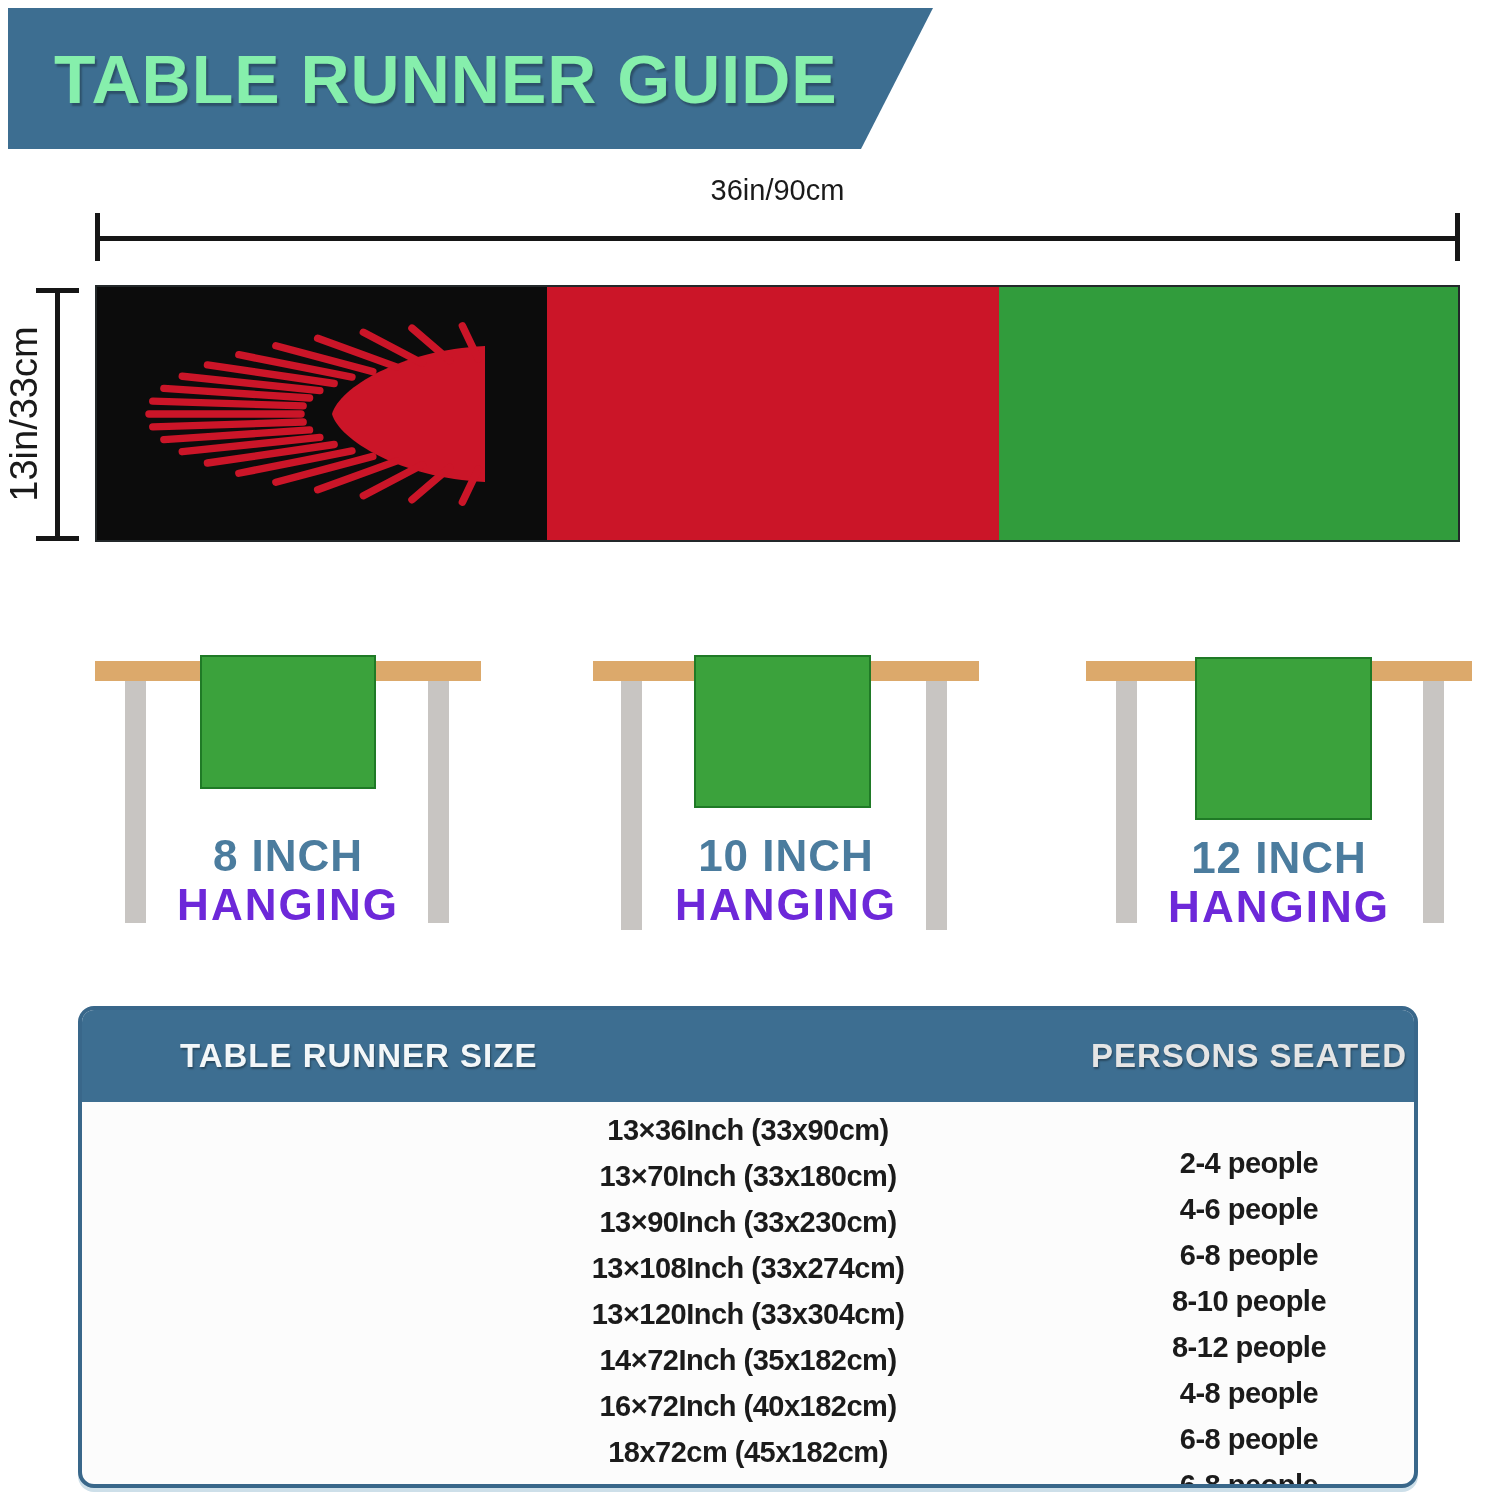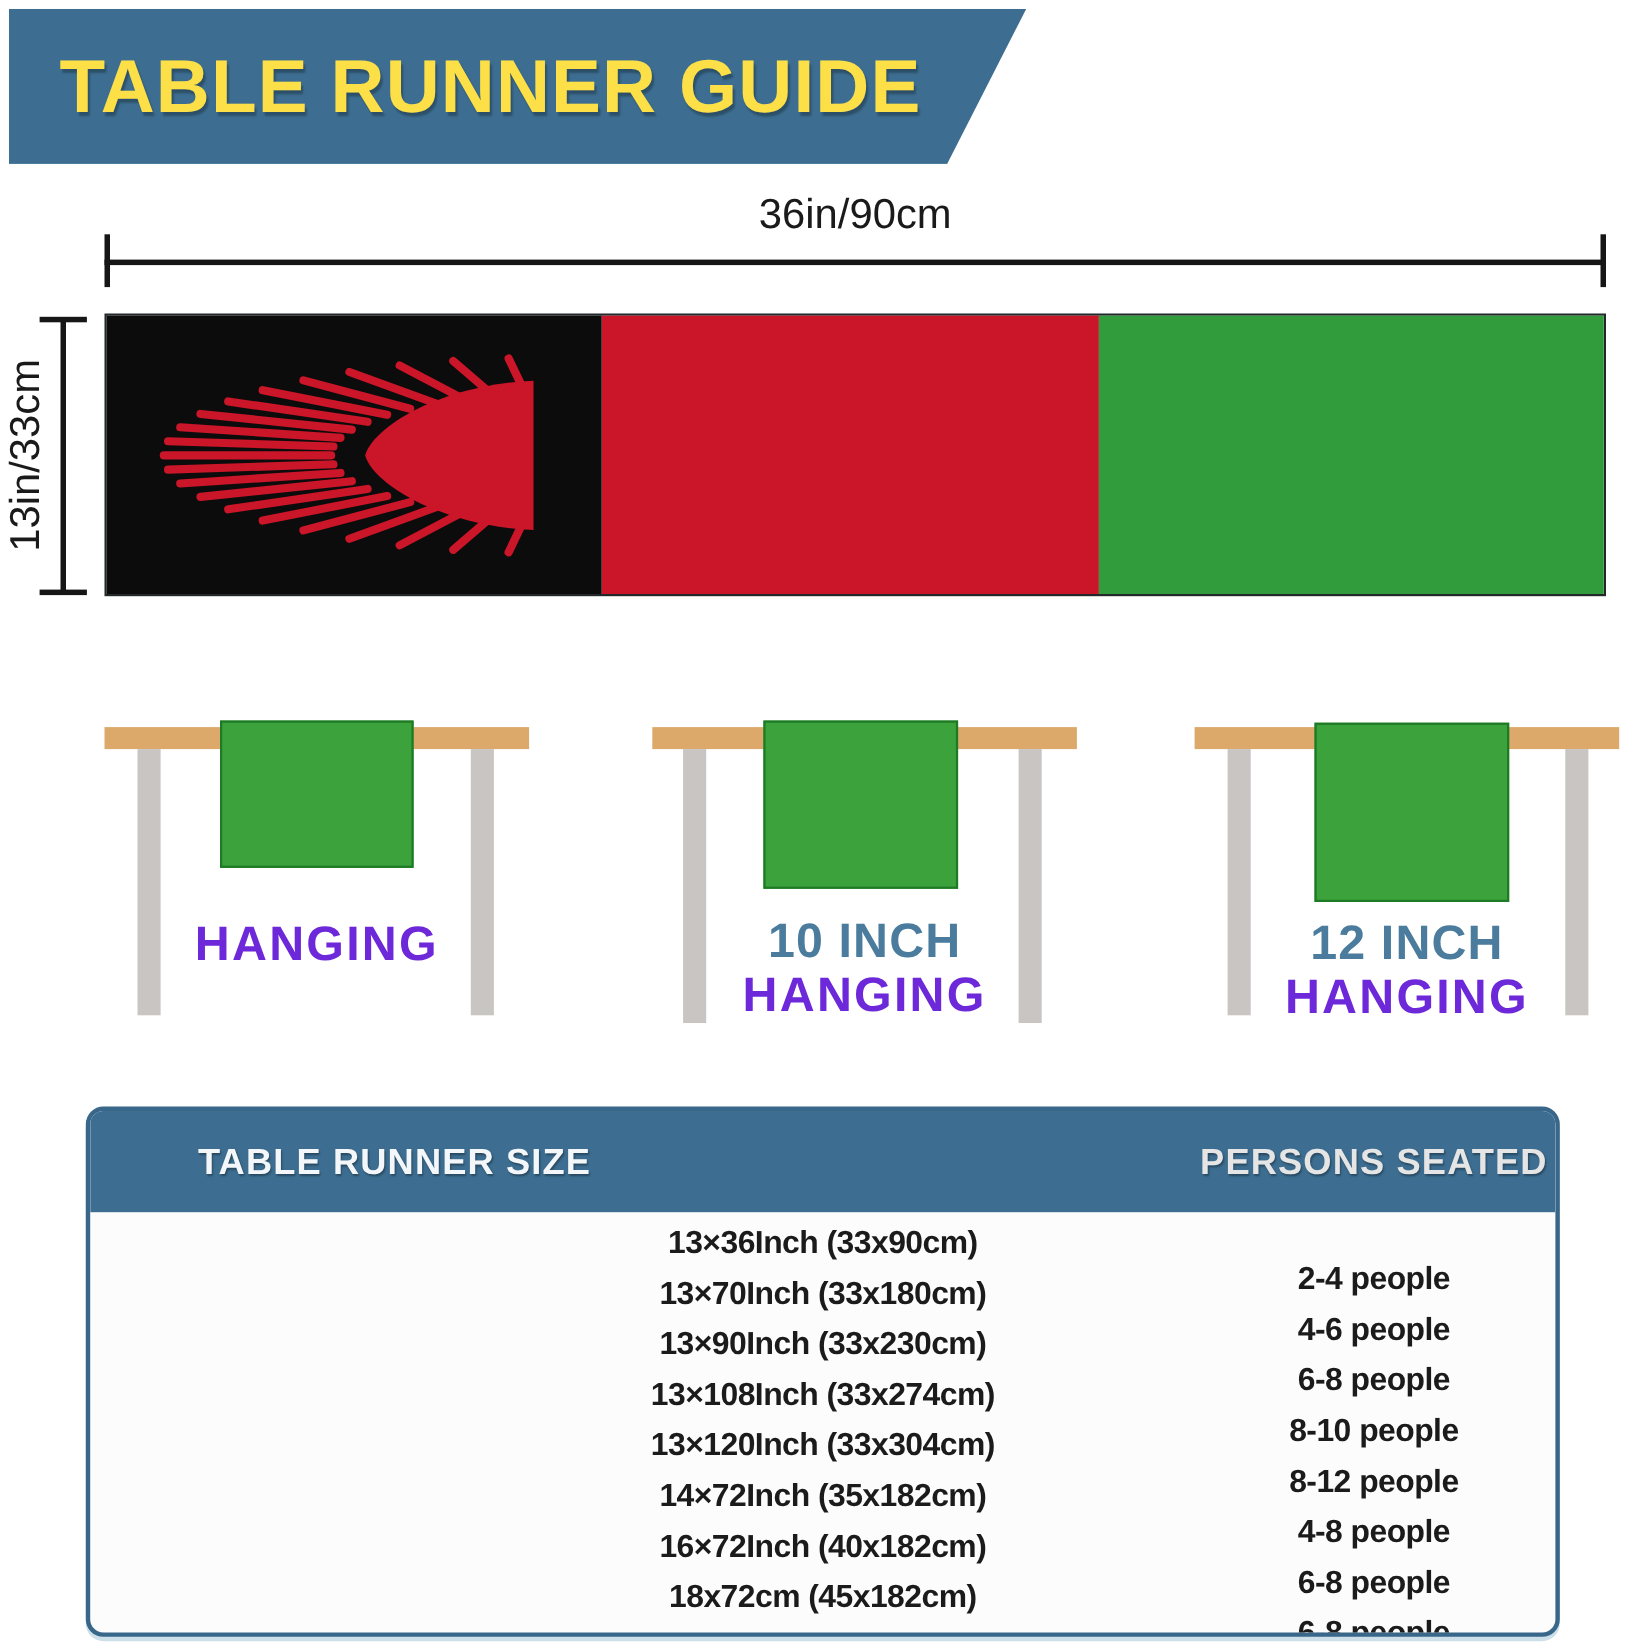--- a/index.html
+++ b/index.html
@@ -9,28 +9,28 @@
   }
 
   
   .banner{
     position:absolute;left:8px;top:8px;width:925px;height:141px;
     background:#3d6e91;
     clip-path:polygon(0 0,100% 0,calc(100% - 72px) 100%,0 100%);
     display:flex;align-items:center;padding-left:46px;box-sizing:border-box;
   }
   .banner-title{
-    margin:0;font-size:68px;font-weight:bold;color:#fde047;
+    margin:0;font-size:68px;font-weight:bold;color:#86efac;
     letter-spacing:1px;text-shadow:2px 3px 2px rgba(0,0,0,.28);white-space:nowrap;
   }
 
   
   .hlabel{
     position:absolute;left:97px;top:174px;width:1361px;text-align:center;
-    font-size:38px;color:#1a1a1a;
+    font-size:29px;color:#1a1a1a;
   }
   .hline{position:absolute;left:95px;top:236px;width:1365px;height:5px;background:#161616;}
   .hcap{position:absolute;top:213px;width:5px;height:48px;background:#161616;}
   .hcap-left{left:95px;}
   .hcap-right{left:1455px;}
 
   .vlabel{
     position:absolute;left:24px;top:414px;transform:translate(-50%,-50%) rotate(-90deg);
     font-size:38px;color:#1a1a1a;white-space:nowrap;
   }
@@ -148,20 +148,21 @@
     </div>
     <div class="flag-red"></div>
     <div class="flag-green"></div>
   </div>
 
   <div class="fig-top f1-top"></div>
   <div class="fig-leg f1-legL"></div>
   <div class="fig-leg f1-legR"></div>
   <div class="fig-runner f1-runner"></div>
   <div class="fig-label f1-label">
+    <div class="fig-inch">8 INCH</div>
     <div class="fig-hang">HANGING</div>
   </div>
 
   <div class="fig-top f2-top"></div>
   <div class="fig-leg f2-legL"></div>
   <div class="fig-leg f2-legR"></div>
   <div class="fig-runner f2-runner"></div>
   <div class="fig-label f2-label">
     <div class="fig-inch">10 INCH</div>
     <div class="fig-hang">HANGING</div>

